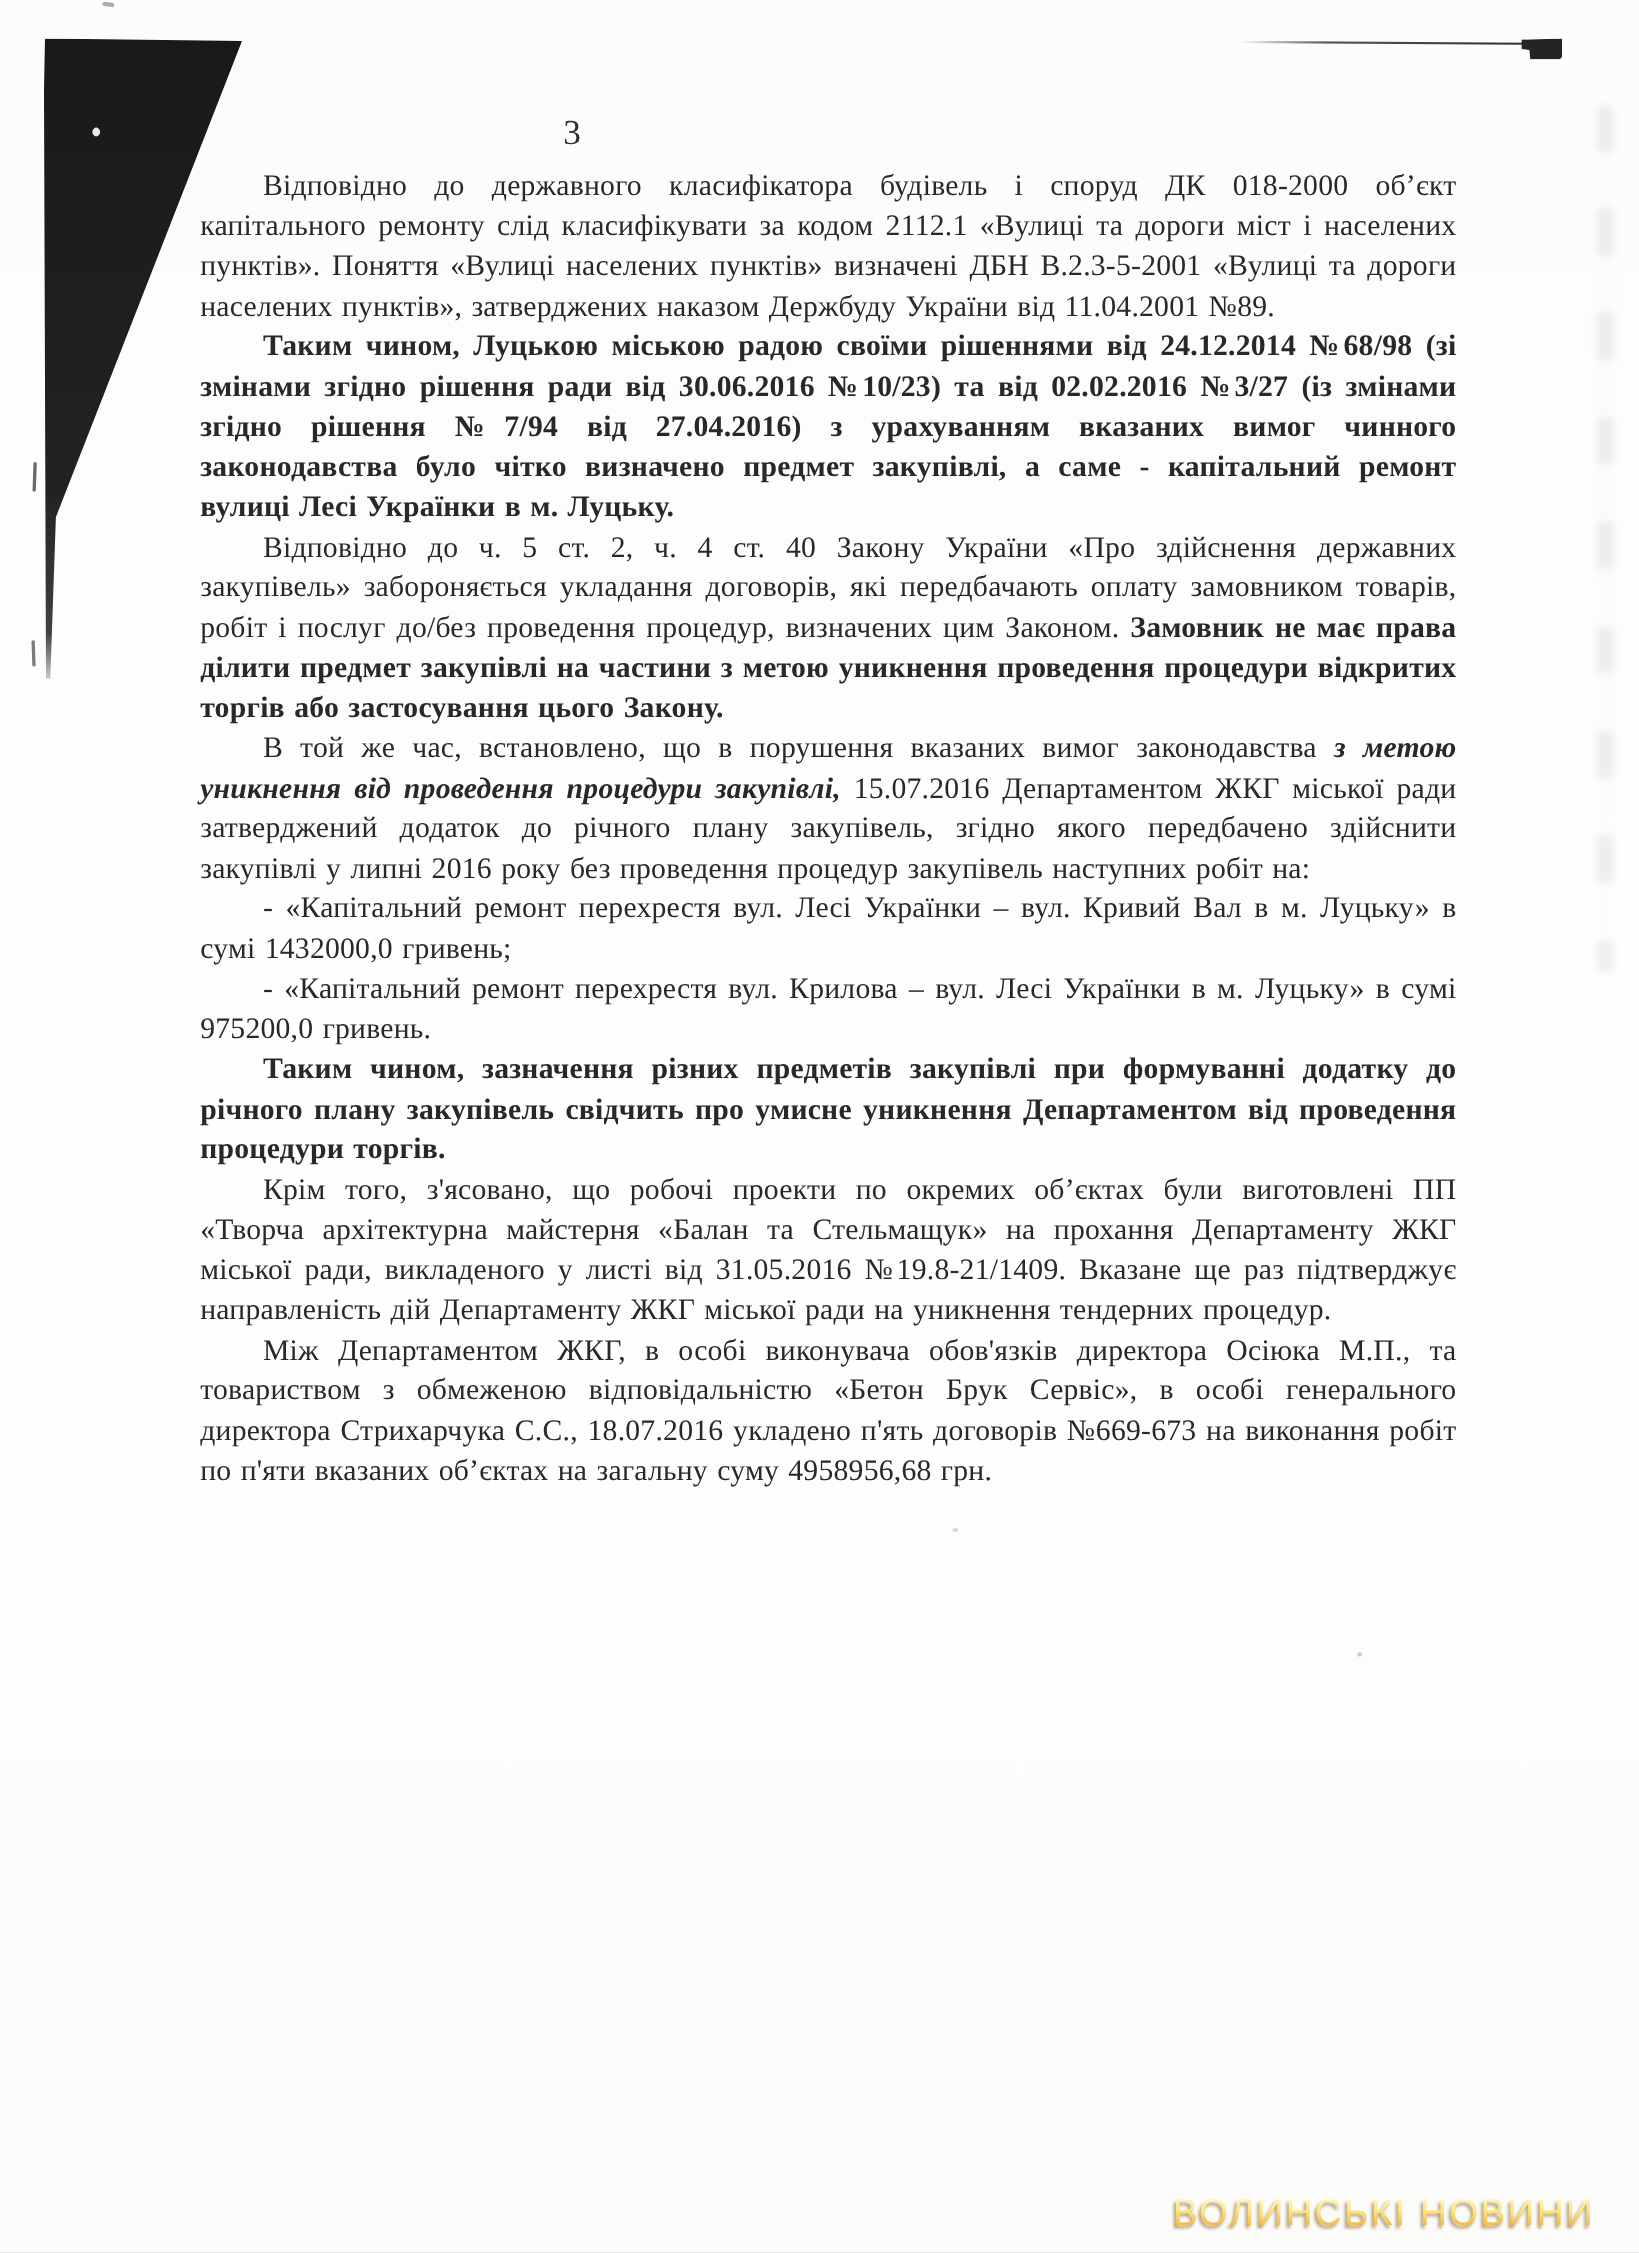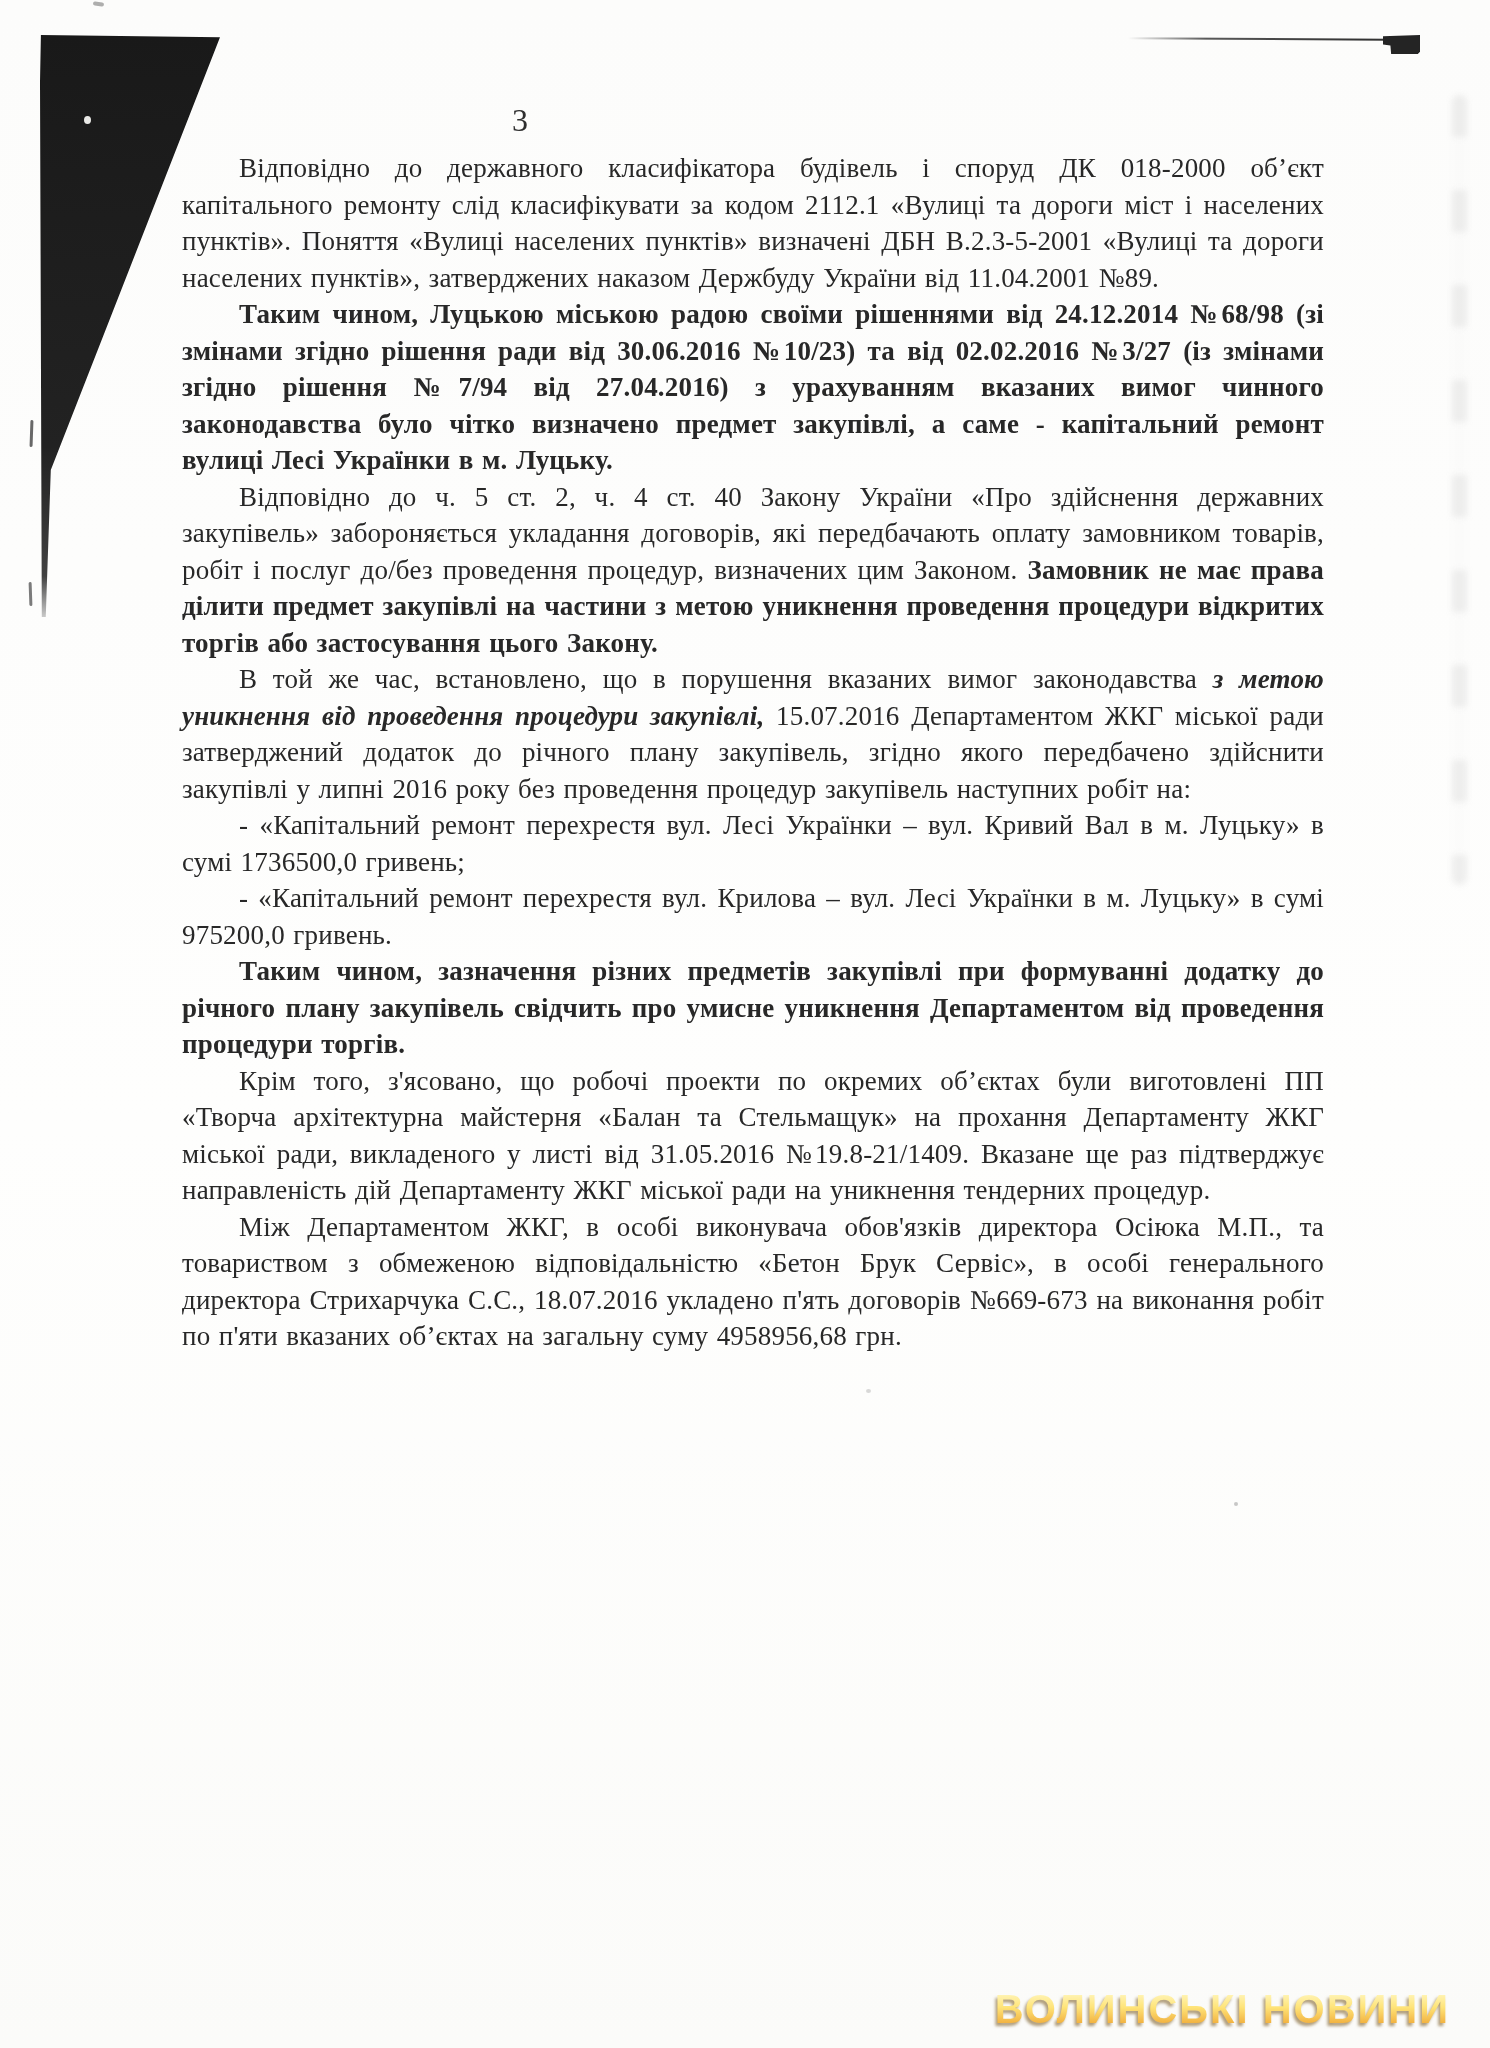--- a/index.html
+++ b/index.html
@@ -69,21 +69,21 @@
     position:absolute;left:29px;top:582px;width:3px;height:24px;
     background:#5a5a5a;transform:rotate(-2deg);opacity:.8;border-radius:2px;
   }
   
   .dot-a{position:absolute;left:1234px;top:1502px;width:4px;height:4px;background:#9b9b9b;border-radius:50%;opacity:.55;}
   .dot-b{position:absolute;left:866px;top:1389px;width:5px;height:4px;background:#ababab;border-radius:50%;opacity:.45;}
   
   .watermark{
     position:absolute;right:40px;bottom:16px;
     font-family:"Liberation Sans", sans-serif;
-    font-weight:700;font-size:40px;letter-spacing:2px;
+    font-weight:400;font-size:34px;letter-spacing:2px;
     background:linear-gradient(180deg,#fff8c6 8%,#ffe478 45%,#eda22f 92%);
     -webkit-background-clip:text;background-clip:text;color:transparent;
     filter:drop-shadow(-2px 3px 1.5px rgba(112,76,14,.55));
     white-space:nowrap;
   }
 </style>
 </head>
 <body>
 
 <div class="page">
@@ -99,21 +99,21 @@
   <div class="dot-a"></div>
   <div class="dot-b"></div>
 
   <div class="pagenum">3</div>
 
   <div class="content">
       <p><span class="n">Відповідно до державного класифікатора будівель і споруд ДК 018-2000 об’єкт капітального ремонту слід класифікувати за кодом 2112.1 «Вулиці та дороги міст і населених пунктів». Поняття «Вулиці населених пунктів» визначені ДБН В.2.3-5-2001 «Вулиці та дороги населених пунктів», затверджених наказом Держбуду України від 11.04.2001 №89.</span></p>
       <p><span class="b">Таким чином, Луцькою міською радою своїми рішеннями від 24.12.2014 №68/98 (зі змінами згідно рішення ради від 30.06.2016 №10/23) та від 02.02.2016 №3/27 (із змінами згідно рішення №7/94 від 27.04.2016) з урахуванням вказаних вимог чинного законодавства було чітко визначено предмет закупівлі, а саме - капітальний ремонт вулиці Лесі Українки в м. Луцьку.</span></p>
       <p><span class="n">Відповідно до ч. 5 ст. 2, ч. 4 ст. 40 Закону України «Про здійснення державних закупівель» забороняється укладання договорів, які передбачають оплату замовником товарів, робіт і послуг до/без проведення процедур, визначених цим Законом. </span><span class="b">Замовник не має права ділити предмет закупівлі на частини з метою уникнення проведення процедури відкритих торгів або застосування цього Закону.</span></p>
       <p><span class="n">В той же час, встановлено, що в порушення вказаних вимог законодавства </span><span class="bi">з метою уникнення від проведення процедури закупівлі,</span><span class="n"> 15.07.2016 Департаментом ЖКГ міської ради затверджений додаток до річного плану закупівель, згідно якого передбачено здійснити закупівлі у липні 2016 року без проведення процедур закупівель наступних робіт на:</span></p>
-      <p><span class="n">- «Капітальний ремонт перехрестя вул. Лесі Українки –  вул. Кривий Вал в м. Луцьку» в сумі 1736500,0 гривень;</span></p>
+      <p><span class="n">- «Капітальний ремонт перехрестя вул. Лесі Українки –  вул. Кривий Вал в м. Луцьку» в сумі 1432000,0 гривень;</span></p>
       <p><span class="n">- «Капітальний ремонт перехрестя вул. Крилова – вул. Лесі Українки в м. Луцьку» в сумі 975200,0 гривень.</span></p>
       <p><span class="b">Таким чином, зазначення різних предметів закупівлі при формуванні додатку до річного плану закупівель свідчить про умисне уникнення Департаментом від проведення процедури торгів.</span></p>
       <p><span class="n">Крім того, з'ясовано, що робочі проекти по окремих об’єктах були виготовлені ПП «Творча архітектурна майстерня «Балан та Стельмащук» на прохання Департаменту ЖКГ міської ради, викладеного у листі від 31.05.2016 №19.8-21/1409. Вказане ще раз підтверджує направленість дій Департаменту ЖКГ міської ради на уникнення тендерних процедур.</span></p>
       <p><span class="n">Між Департаментом ЖКГ, в особі виконувача обов'язків директора Осіюка М.П., та товариством з обмеженою відповідальністю «Бетон Брук Сервіс», в особі генерального директора Стрихарчука С.С., 18.07.2016 укладено п'ять договорів №669-673 на виконання робіт по п'яти вказаних об’єктах на загальну суму 4958956,68 грн.</span></p>
     </div>
 
   <div class="watermark">ВОЛИНСЬКІ НОВИНИ</div>
 
 </div>
 

